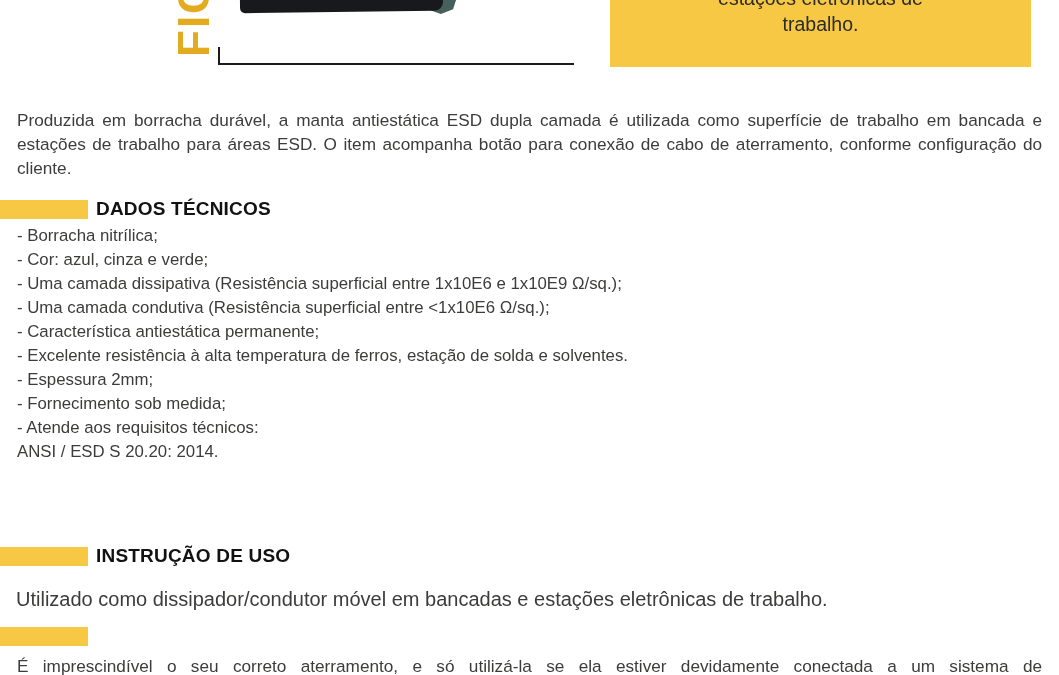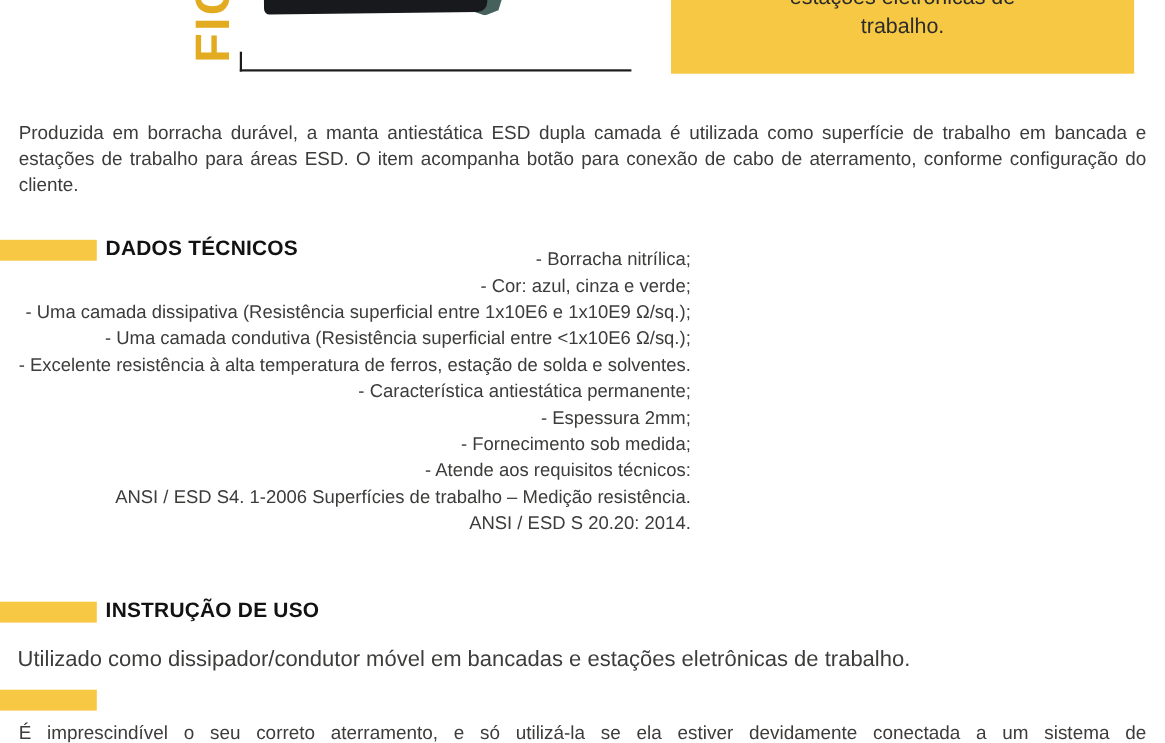--- a/index.html
+++ b/index.html
@@ -46,26 +46,26 @@
     position:absolute; left:17px; top:108px; width:1025px;
     font-size:17.2px; line-height:24px; text-align:justify;
   }
 
   .section-heading { position:absolute; left:0; display:flex; align-items:center; }
   .heading-bar { width:88px; height:19px; background:#f7c843; flex:0 0 auto; }
   .heading-label {
     margin-left:8px; font-size:19px; font-weight:800; color:#121212; letter-spacing:.2px;
     white-space:nowrap;
   }
-  .heading-dados   { top:216px; }
+  .heading-dados   { top:198px; }
   .heading-uso     { top:545px; }
   .heading-armaz   { top:627px; }
 
   .spec-list { position:absolute; left:17px; top:224px; font-size:16.8px; line-height:24px; }
-  .spec-line { white-space:nowrap;text-align:right; }
+  .spec-line { white-space:nowrap; }
 
   .uso-paragraph { position:absolute; left:16px; top:587px; font-size:20px; line-height:24px; }
 
   .storage-paragraph {
     position:absolute; left:17px; top:654px; width:1025px;
     font-size:17.2px; line-height:24px; text-align:justify;
     -moz-text-align-last:justify; text-align-last:justify;
   }
 </style>
 </head>
@@ -92,26 +92,25 @@
   <div class="section-heading heading-dados">
     <span class="heading-bar"></span>
     <span class="heading-label">DADOS TÉCNICOS</span>
   </div>
 
   <div class="spec-list">
       <div class="spec-line">- Borracha nitrílica;</div>
       <div class="spec-line">- Cor: azul, cinza e verde;</div>
       <div class="spec-line">- Uma camada dissipativa (Resistência superficial entre 1x10E6 e 1x10E9 Ω/sq.);</div>
       <div class="spec-line">- Uma camada condutiva (Resistência superficial entre &lt;1x10E6 Ω/sq.);</div>
+      <div class="spec-line">- Característica antiestática permanente;</div>
       <div class="spec-line">- Excelente resistência à alta temperatura de ferros, estação de solda e solventes.</div>
-      <div class="spec-line">- Característica antiestática permanente;</div>
       <div class="spec-line">- Espessura 2mm;</div>
       <div class="spec-line">- Fornecimento sob medida;</div>
       <div class="spec-line">- Atende aos requisitos técnicos:</div>
-      <div class="spec-line">ANSI / ESD S4. 1-2006 Superfícies de trabalho – Medição resistência.</div>
       <div class="spec-line">ANSI / ESD S 20.20: 2014.</div>
     </div>
 
   <div class="section-heading heading-uso">
     <span class="heading-bar"></span>
     <span class="heading-label">INSTRUÇÃO DE USO</span>
   </div>
 
   <p class="uso-paragraph">Utilizado como dissipador/condutor móvel em bancadas e estações eletrônicas de trabalho.</p>
 

